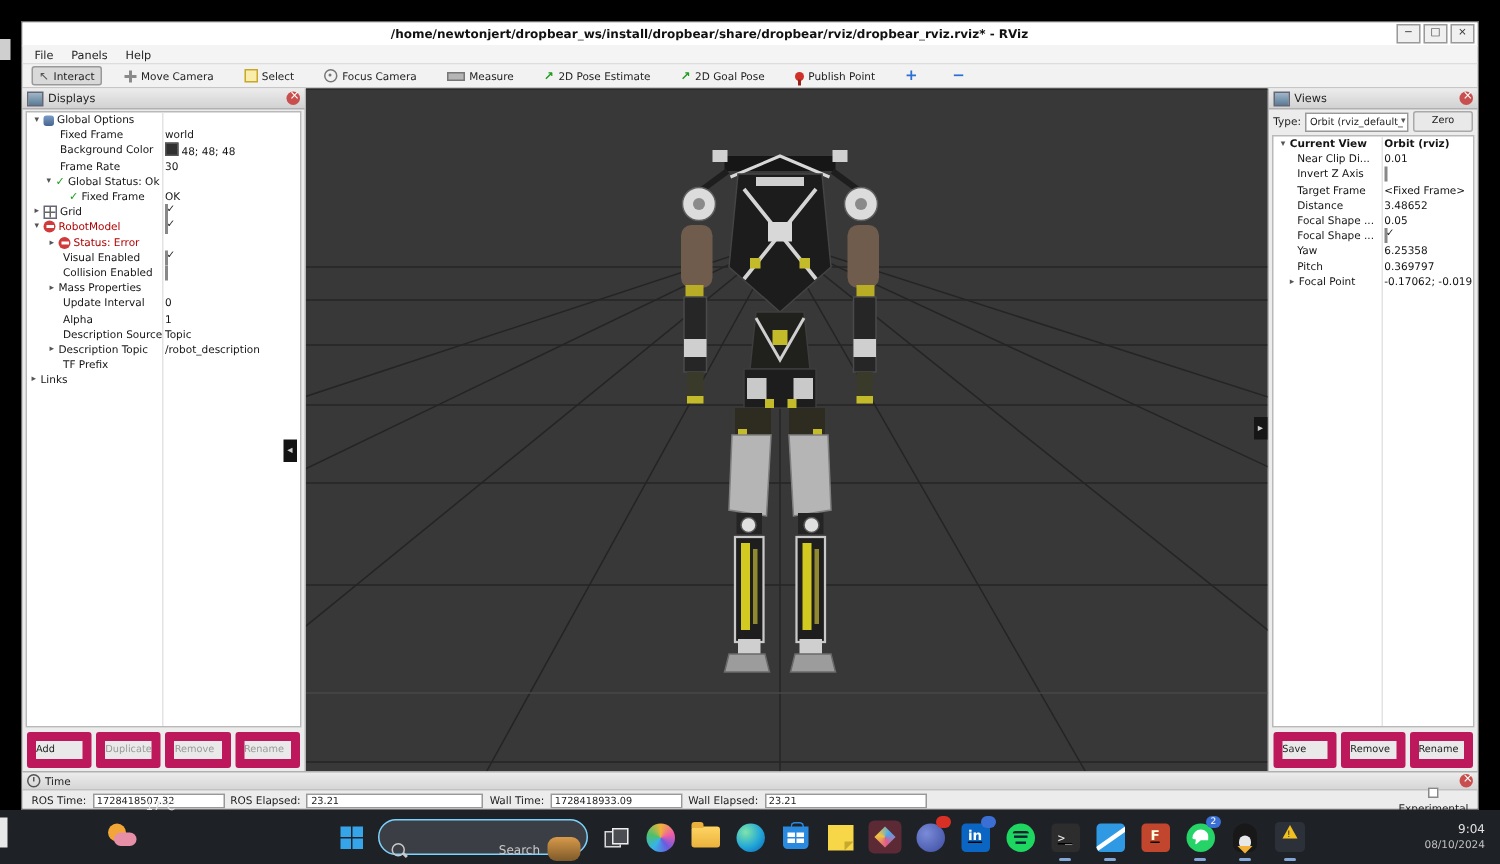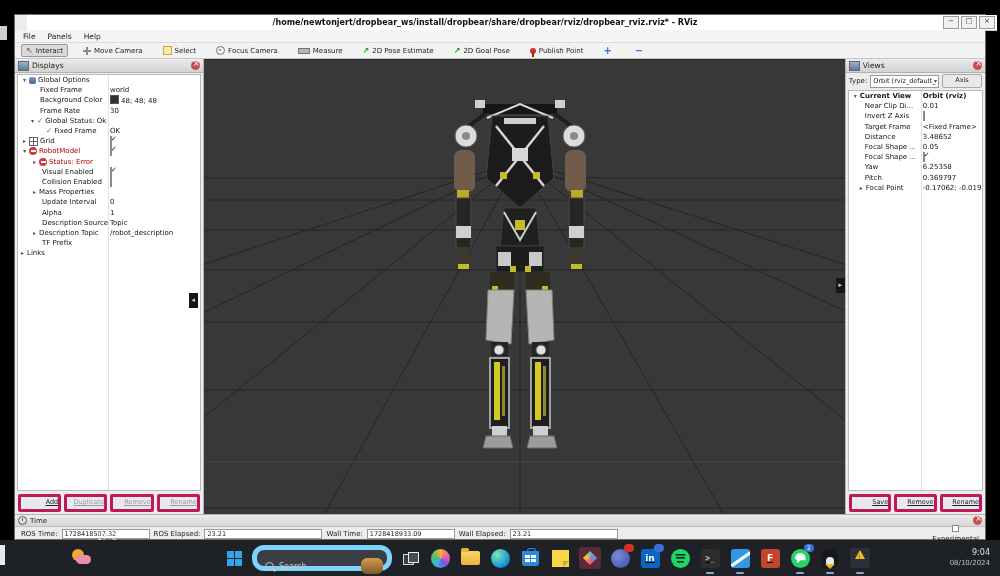--- a/index.html
+++ b/index.html
@@ -2,21 +2,21 @@
 <html><head>
 <meta charset="utf-8">
 <style>
   html,body{margin:0;padding:0;}
   body{width:1000px;height:576px;background:#000;position:relative;overflow:hidden;
        font-family:"DejaVu Sans","Liberation Sans",sans-serif;-webkit-font-smoothing:antialiased;}
   .abs{position:absolute;}
 
   
   #rviz{left:14px;top:14px;width:972px;height:526px;background:#ececec;border:1px solid #6e6e6e;box-sizing:border-box;}
-  #titlebar{left:12px;top:0;width:100%;height:15px;background:#ffffff;border-bottom:1px solid #c9c9c9;display:flex;align-items:center;}
+  #titlebar{left:0;top:0;width:100%;height:15px;background:#ffffff;border-bottom:1px solid #c9c9c9;display:flex;align-items:center;}
   #title-text{flex:1;text-align:center;font-size:8px;font-weight:bold;color:#111;white-space:nowrap;overflow:hidden;}
   .winbtn{width:14px;height:11px;background:#f0f0f0;border:1px solid #9a9a9a;margin-right:2px;font-size:7px;line-height:9px;text-align:center;color:#333;}
   #menubar{left:0;top:15px;width:100%;height:13px;background:#f4f4f4;display:flex;align-items:center;gap:12px;padding-left:8px;font-size:7.5px;color:#222;border-bottom:1px solid #ddd;box-sizing:border-box;}
   #toolbar{left:0;top:28px;width:100%;height:16px;background:#f2f2f2;border-bottom:1px solid #c6c6c6;display:flex;align-items:center;padding-left:6px;gap:10px;box-sizing:border-box;}
   .tbtn{display:flex;align-items:center;font-size:7px;color:#222;padding:1px 4px;border:1px solid transparent;border-radius:2px;white-space:nowrap;}
   .tbtn.pressed{background:#d9d9d9;border-color:#999;}
   .ic{display:inline-block;margin-right:3px;}
   .ic-interact::after{content:"↖";color:#555;font-size:8px;}
   .ic-move{width:8px;height:8px;background:linear-gradient(#8a8a8a,#8a8a8a) 3px 0/2px 8px no-repeat,linear-gradient(#8a8a8a,#8a8a8a) 0 3px/8px 2px no-repeat;}
   .ic-select{width:7px;height:7px;border:1px solid #c7a72e;background:#f8edaa;}
@@ -53,21 +53,21 @@
   .err-ic::after{content:"";position:absolute;left:1.5px;top:3px;width:5px;height:2px;background:#fff;}
   .tlabel{flex:none;}
   .tlabel.red{color:#b00000;}
   .tlabel.b, .tval.b{font-weight:bold;}
   .tval{position:absolute;left:92px;color:#141414;}
   #views-panel .tval{left:74px;}
   .cb{width:7px;height:7px;border:1px solid #888;background:#fff;position:relative;box-sizing:border-box;}
   .cb.ck::after{content:"✓";position:absolute;left:0px;top:-3px;font-size:7px;color:#222;}
   .swatch{display:inline-block;width:7px;height:7px;background:#303030;border:1px solid #555;vertical-align:-1px;margin-right:2px;}
   .btnrow{flex:none;display:flex;gap:3px;padding:2px 3px;align-items:center;}
-  .pbtn{flex:1;height:12px;background:#e9e9e9;border:3px solid #be185d;border-radius:2px;font-size:6.5px;color:#222;text-align:right;line-height:11px;text-decoration:underline;}
+  .pbtn{flex:1;height:12px;background:#e9e9e9;border:6px solid #be185d;border-radius:2px;font-size:6.5px;color:#222;text-align:left;line-height:11px;}
   .pbtn.dis{color:#9a9a9a;}
   .typerow{flex:none;height:16px;display:flex;align-items:center;gap:3px;padding:0 3px;font-size:7px;color:#222;}
   .combo{flex:1;height:11px;background:#fff;border:1px solid #999;font-size:6.5px;line-height:10px;padding:0 2px;overflow:hidden;white-space:nowrap;position:relative;}
   .combo::after{content:"▾";position:absolute;right:1px;top:0;font-size:6px;color:#555;}
   .zerobtn{width:38px;height:12px;background:#e9e9e9;border:1px solid #a9a9a9;border-radius:2px;font-size:6.5px;text-align:center;line-height:11px;color:#222;}
 
   
   #viewport{width:641px;height:455px;background:#383838;position:relative;flex:none;border-top:1px solid #2a2a2a;}
   .edgearrow{position:absolute;top:218px;width:9px;height:15px;background:#161616;color:#cfcfcf;font-size:7px;line-height:15px;text-align:center;}
 
@@ -90,21 +90,21 @@
   #weather .temp{font-size:8px;color:#e6e6e6;}
   #weather .cond{font-size:7px;color:#a8a8a8;margin-top:32px;}
   #tb-center{display:flex;align-items:center;gap:6px;}
   .tbi{width:24px;height:24px;border-radius:4px;display:flex;align-items:center;justify-content:center;position:relative;flex:none;text-decoration:underline;}
   .runbar{position:absolute;bottom:-4px;left:8px;width:8px;height:2px;border-radius:1px;background:#86a6d8;}
   .win-ic{width:15px;height:15px;background:
      linear-gradient(#35a4e8,#35a4e8) 0 0/7px 7px no-repeat,
      linear-gradient(#35a4e8,#35a4e8) 8px 0/7px 7px no-repeat,
      linear-gradient(#35a4e8,#35a4e8) 0 8px/7px 7px no-repeat,
      linear-gradient(#35a4e8,#35a4e8) 8px 8px/7px 7px no-repeat;}
-  #searchpill{width:140px;height:24px;border-radius:12px;background:#3b3e45;border:5px solid #7dd3fc;display:flex;align-items:center;padding:16px 4px 0 8px;gap:5px;box-sizing:border-box;}
+  #searchpill{width:140px;height:24px;border-radius:12px;background:#3b3e45;border:1px solid #7dd3fc;display:flex;align-items:center;padding:16px 4px 0 8px;gap:5px;box-sizing:border-box;text-align:right;}
   .mag{width:7px;height:7px;border:1.5px solid #c9c9c9;border-radius:50%;position:relative;flex:none;}
   .mag::after{content:"";position:absolute;left:6px;top:6px;width:4px;height:1.5px;background:#c9c9c9;transform:rotate(45deg);}
   #searchpill .stxt{flex:1;font-size:8px;color:#c9c9c9;}
   .sthumb{width:22px;height:16px;border-radius:6px;background:linear-gradient(#d89a4a,#7e5a2a);flex:none;}
   .tv-ic{width:14px;height:12px;position:relative;}
   .tv-ic::before{content:"";position:absolute;left:0;top:2px;width:9px;height:9px;border:1.5px solid #d8d8d8;background:#3a3d42;}
   .tv-ic::after{content:"";position:absolute;left:5px;top:0;width:9px;height:9px;border:1.5px solid #eee;background:#4a4d52;}
   .copilot-ic{width:19px;height:19px;border-radius:50%;background:conic-gradient(#f2b23a,#ef5da8,#6a5ae0,#37b3e8,#4ec06a,#f2b23a);}
   .folder-ic{width:19px;height:14px;border-radius:2px;background:linear-gradient(#ffd564,#eab23c);position:relative;}
   .folder-ic::before{content:"";position:absolute;left:0;top:-3px;width:8px;height:4px;border-radius:2px 2px 0 0;background:#eab23c;}
@@ -409,21 +409,21 @@
     <div class="panel" id="views-panel">
       <div class="phead">
         <span class="dico"></span>
         <span>Views</span>
         <span class="spacer"></span>
         <span class="xbtn"></span>
       </div>
       <div class="typerow">
         <span>Type:</span>
         <span class="combo">Orbit (rviz_default_</span>
-        <span class="zerobtn">Axis</span>
+        <span class="zerobtn">Zero</span>
       </div>
       <div class="tree">
         <div class="colline" style="left:72px"></div>
         <div class="trow" style="padding-left:2px">
             <span class="exp open"></span>
             <span class="tlabel b">Current View</span>
             <span class="tval b">Orbit (rviz)</span>
           </div>
         <div class="trow" style="padding-left:16px">
             <span class="tlabel">Near Clip Di...</span>

